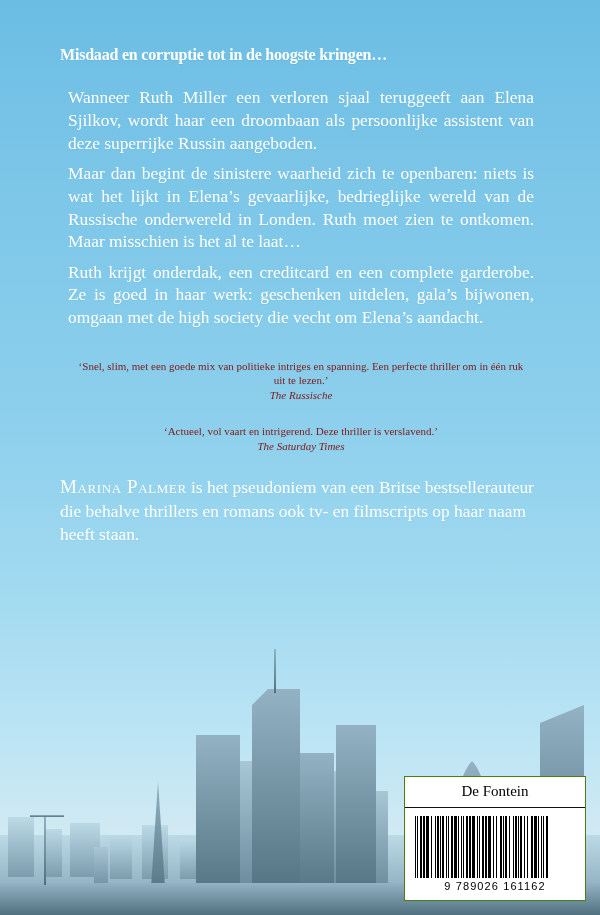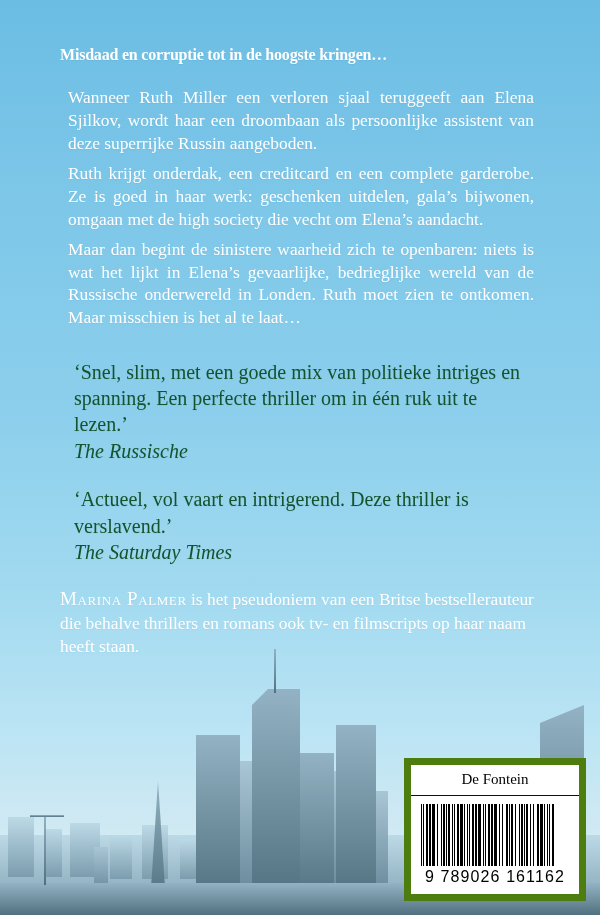--- a/index.html
+++ b/index.html
@@ -49,23 +49,24 @@
     color:#ffffff;
     font-size:17.4px;
     line-height:1.30;
     text-align:justify;
     text-shadow:0 1px 1px rgba(0,0,0,0.04);
   }
   .blurb p { margin:8px; }
 
   .quotes { margin-top:30px; padding:0 14px; }
   .quote {
-    color:#14532d;
-    font-size:20px;
+    color:#7f1d1d;
+    font-size:11px;
     line-height:1.32;
+    text-align:center;
     margin-bottom:22px;
     text-shadow:0 1px 1px rgba(0,0,0,0.04);
   }
   .quote .src { font-style:italic; display:block; }
 
   .author-bio {
     margin-top:12px;
     color:#ffffff;
     font-size:17.4px;
     line-height:1.30;
@@ -78,37 +79,37 @@
     font-size:19px;
   }
 
   
   .barcode-block {
     position:absolute;
     right:14px;
     bottom:14px;
     width:182px;
     background:#ffffff;
-    border:7px solid #4d7c0f;
+    border:1px solid #4d7c0f;
     padding:0;
   }
   .publisher {
     text-align:center;
     font-size:15px;
     padding:6px 0 7px;
     color:#000;
     border-bottom:1px solid #111;
     font-family:"Liberation Serif", serif;
   }
   .barcode-area { padding:8px 10px 3px; background:#fff; }
   .bars { height:62px; display:flex; align-items:stretch; gap:0; }
   .bars i { display:block; background:#000; height:100%; }
   .isbn {
     font-family:"Liberation Sans", sans-serif;
-    font-size:16px;
+    font-size:11px;
     letter-spacing:1.1px;
     text-align:center;
     padding:2px 0 5px;
     color:#000;
   }
 </style>
 </head>
 <body>
 
 <div class="sky"></div>
@@ -177,22 +178,22 @@
     </g>
   </svg>
 </div>
 
 <div class="content">
 
   <h1 class="headline">Misdaad en corruptie tot in de hoogste kringen…</h1>
 
   <div class="blurb">
     <p>Wanneer Ruth Miller een verloren sjaal teruggeeft aan Elena Sjilkov, wordt haar een droombaan als persoonlijke assistent van deze superrijke Russin aangeboden.</p>
+    <p>Maar dan begint de sinistere waarheid zich te openbaren: niets is wat het lijkt in Elena’s gevaarlijke, bedrieglijke wereld van de Russische onderwereld in Londen. Ruth moet zien te ontkomen. Maar misschien is het al te laat…</p>
     <p>Ruth krijgt onderdak, een creditcard en een complete garderobe. Ze is goed in haar werk: geschenken uitdelen, gala’s bijwonen, omgaan met de high society die vecht om Elena’s aandacht.</p>
-    <p>Maar dan begint de sinistere waarheid zich te openbaren: niets is wat het lijkt in Elena’s gevaarlijke, bedrieglijke wereld van de Russische onderwereld in Londen. Ruth moet zien te ontkomen. Maar misschien is het al te laat…</p>
   </div>
 
   <div class="quotes">
     <div class="quote">
       <span>‘Snel, slim, met een goede mix van politieke intriges en spanning. Een perfecte thriller om in één ruk uit te lezen.’</span>
       <span class="src">The Russische</span>
     </div>
     <div class="quote">
       <span>‘Actueel, vol vaart en intrigerend. Deze thriller is verslavend.’</span>
       <span class="src">The Saturday Times</span>

